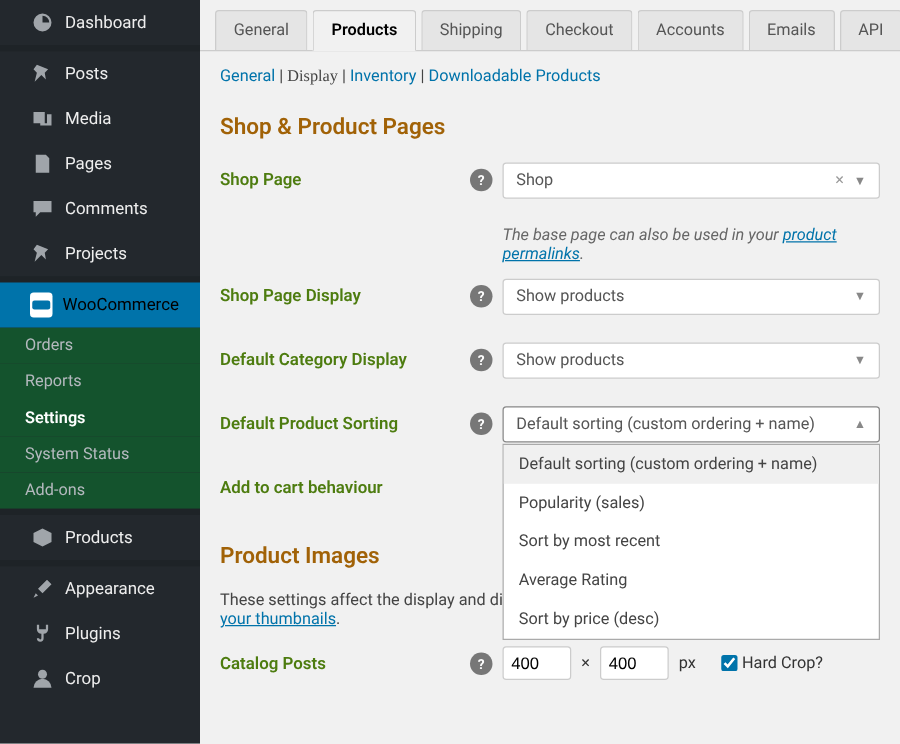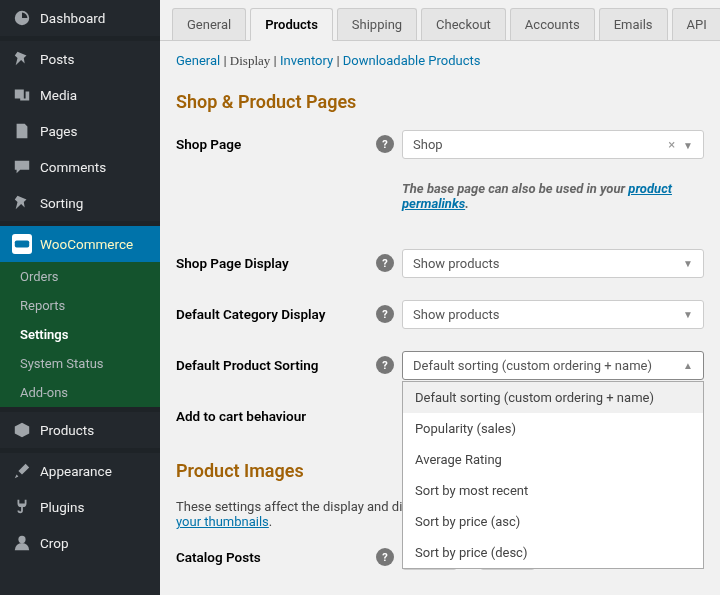--- a/index.html
+++ b/index.html
@@ -1,46 +1,46 @@
 <!DOCTYPE html>
 <html><head>
 <meta charset="utf-8">
 <style>
 * { box-sizing: border-box; margin: 0; padding: 0; }
 body { font-family: -apple-system, BlinkMacSystemFont, "Segoe UI", Roboto, sans-serif; font-size: 13px; color: #333; background: #f1f1f1; width: 720px; height: 595px; overflow: hidden; }
 .wrap { display: flex; height: 595px; }
 .sidebar { width: 160px; background: #23282d; color: #eee; flex-shrink: 0; }
-.sb-item { display: flex; align-items: center; padding: 8px 12px; color: #eee; cursor: pointer; font-size: 13.5px; }
+.sb-item { display: flex; align-items: center; padding: 8px 24px; color: #eee; cursor: pointer; font-size: 13.5px; }
 .sb-item .icon { width: 20px; height: 20px; margin-right: 8px; display: flex; align-items: center; justify-content: center; color: #a0a5aa; }
-.sb-item.active { background: #0073aa; color: #fef9c3; position: relative; }
+.sb-item.active { background: #0073aa; color: #000000; position: relative; }
 .sb-item.active .icon { color: #fff; background: #fff; border-radius: 3px; }
 .sb-item.active::after { content: ""; position: absolute; right: -8px; top: 50%; margin-top: -8px; border: 8px solid transparent; border-right-color: #f1f1f1; }
 .sb-sub { padding: 7px 10px 7px 20px; background: #14532d; color: #b4b9be; cursor: pointer; font-size: 13px; }
 .sb-sub.current { color: #fff; font-weight: 600; }
 .sb-sep { height: 5px; background: #1e2327; }
 .main { flex: 1; padding: 0; overflow: hidden; }
 .tabs { display: flex; border-bottom: 1px solid #ccc; background: #f1f1f1; padding-top: 8px; }
 .tab { padding: 8px 14px; background: #e5e5e5; border: 1px solid #ccc; border-bottom: none; margin-right: 4px; color: #555; cursor: pointer; font-size: 13px; border-radius: 3px 3px 0 0; }
 .tab:first-child { margin-left: 12px; }
 .tab.active { background: #f1f1f1; border-bottom: 1px solid #f1f1f1; margin-bottom: -1px; color: #000; font-weight: 600; }
 .subnav { padding: 12px 16px 8px; font-size: 13px; }
 .subnav a { color: #0073aa; text-decoration: none; }
 .subnav .sep { color: #444; }
 .subnav .current { color: #444; font-family: Liberation Serif, serif; }
 .content { padding: 4px 16px; }
 h2 { font-size: 18px; font-weight: 600; color: #a16207; margin: 10px 0 18px; }
 .row { display: flex; align-items: flex-start; margin-bottom: 22px; }
-.label { width: 200px; font-size: 13.5px; color: #000000; padding-top: 6px; font-weight: 600; }
+.label { width: 200px; font-size: 13.5px; color: #4d7c0f; padding-top: 6px; font-weight: 600; }
 .help { width: 18px; height: 18px; background: #777; color: #fff; border-radius: 50%; display: inline-flex; align-items: center; justify-content: center; font-size: 11px; font-weight: bold; margin-right: 8px; margin-top: 5px; cursor: help; }
 .field { flex: 1; }
 .select-box { background: #fff; border: 1px solid #ccc; padding: 6px 10px; border-radius: 3px; display: flex; align-items: center; justify-content: space-between; color: #555; cursor: pointer; max-width: 310px; }
 .select-box.wide { max-width: 310px; }
 .caret { font-size: 10px; color: #888; }
 .clear-x { color: #999; margin-right: 8px; cursor: pointer; }
-.hint { font-style: italic; color: #666; font-size: 13px; margin-top: 8px; margin-left: 226px; font-weight: bold; }
+.hint { font-style: italic; color: #666; font-size: 13px; margin-top: 8px; margin-left: 226px; }
 .hint a { color: #0073aa; text-decoration: underline; }
 .dropdown-open { position: relative; }
 .dropdown-list { position: absolute; top: 30px; left: 0; right: 0; background: #fff; border: 1px solid #aaa; z-index: 10; max-width: 310px; }
 .dropdown-list div { padding: 8px 12px; cursor: pointer; color: #444; }
 .dropdown-list div.sel { background: #f0f0f0; }
 .desc { color: #444; font-size: 13px; margin-bottom: 10px; }
 .desc a { color: #0073aa; text-decoration: underline; }
 .dim-input { width: 55px; padding: 5px 6px; border: 1px solid #ccc; border-radius: 3px; background: #fff; }
 .dim-row { display: flex; align-items: center; gap: 8px; }
 .chk { display: flex; align-items: center; gap: 4px; margin-left: 12px; }
@@ -93,21 +93,21 @@
           </svg>
         </span>
         <span>Comments</span>
       </div>
     <div class="sb-item">
         <span class="icon">
           <svg viewBox="0 0 20 20">
             <path d="M5 2l10 4-3 3 1 6-4-4-6 6 2-8-3-3z"></path>
           </svg>
         </span>
-        <span>Sorting</span>
+        <span>Projects</span>
       </div>
     <div class="sb-sep"></div>
     <div class="sb-item active">
         <span class="icon">
           <svg viewBox="0 0 20 20">
             <rect x="2" y="6" width="16" height="8" rx="2"></rect>
           </svg>
         </span>
         <span>WooCommerce</span>
       </div>
@@ -184,21 +184,21 @@
         <span class="help">?</span>
         <div class="field">
           <div class="select-box wide">
             <span>Shop</span>
             <span><span class="clear-x">×</span><span class="caret">▼</span></span>
           </div>
         </div>
       </div>
       <div class="hint"><span>The base page can also be used in your </span><a>product permalinks</a><span>.</span></div>
 
-      <div class="row" style="margin-top:38px">
+      <div class="row" style="margin-top:12px">
         <div class="label">Shop Page Display</div>
         <span class="help">?</span>
         <div class="field">
           <div class="select-box">
             <span>Show products</span>
             <span class="caret">▼</span>
           </div>
         </div>
       </div>
 
@@ -217,23 +217,22 @@
         <div class="label">Default Product Sorting</div>
         <span class="help">?</span>
         <div class="field dropdown-open">
           <div class="select-box" style="border-color:#888">
             <span>Default sorting (custom ordering + name)</span>
             <span class="caret">▲</span>
           </div>
           <div class="dropdown-list">
             <div class="sel">Default sorting (custom ordering + name)</div>
             <div>Popularity (sales)</div>
+            <div>Sort by most recent</div>
             <div>Average Rating</div>
-            <div>Sort by most recent</div>
-            <div>Sort by price (asc)</div>
             <div>Sort by price (desc)</div>
           </div>
         </div>
       </div>
 
       <div class="row">
         <div class="label">Add to cart behaviour</div>
       </div>
 
       <h2 style="margin-top:36px">Product Images</h2>

